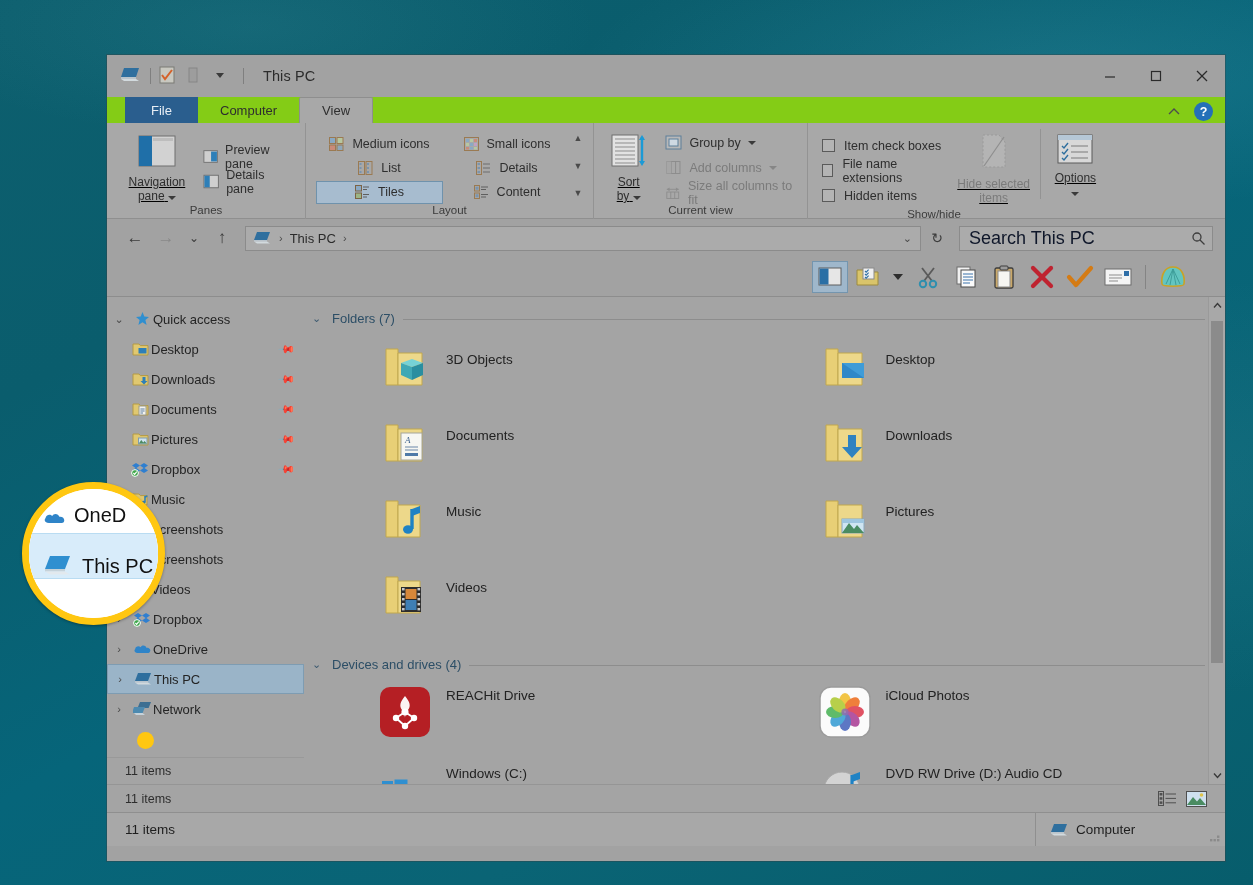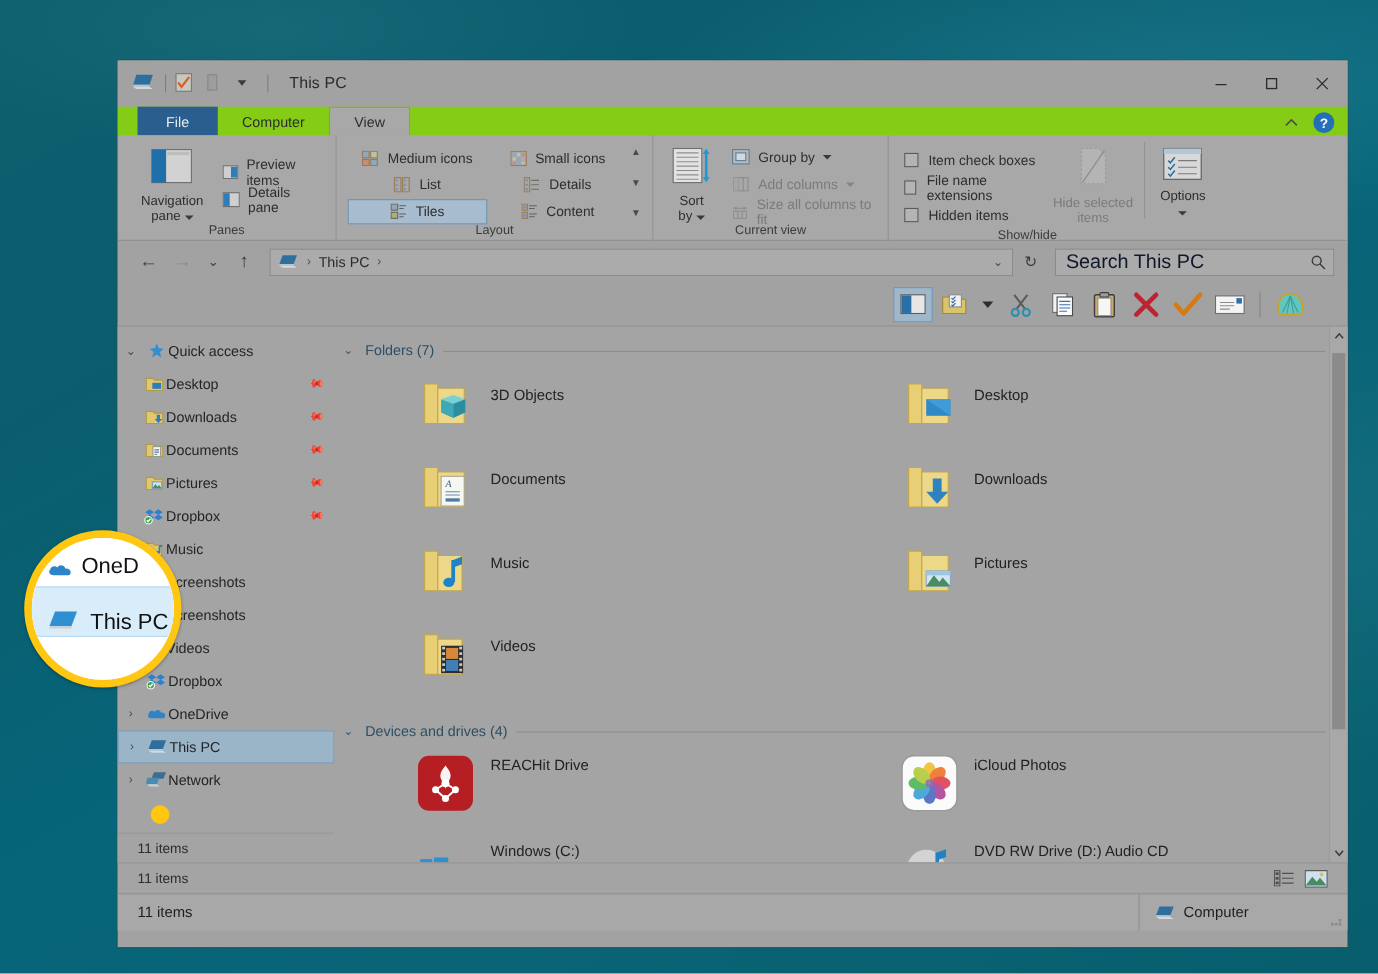--- a/index.html
+++ b/index.html
@@ -100,20 +100,21 @@
   .rgroup + .rgroup { border-left: 1px solid #939393; }
   .rgroup-body { flex: 1; display: flex; padding: 2px 8px 0 8px; }
   .rgroup-label {
     text-align: center; font-size: 11.5px; color: #3b3b3b;
     padding-bottom: 3px;
   }
   .big-btn {
     width: 92px; display: flex; flex-direction: column;
     align-items: center; justify-content: flex-start;
     padding-top: 4px;
+    text-decoration: underline;
   }
   .big-btn .cap { font-size: 12px; color: #2e2e2e; text-align: center; line-height: 14px; margin-top: 4px; }
   .small-stack { display: flex; flex-direction: column; justify-content: flex-start; padding-top: 3px; gap: 4px; }
   .small-btn {
     display: flex; align-items: center; gap: 7px;
     font-size: 12.5px; color: #2e2e2e;
     height: 21px; padding: 0 4px;
   }
   .small-btn.dim { color: #7b7b7b; }
   .layout-grid {
@@ -404,21 +405,21 @@
             <span>pane</span>
             <span class="caret-dn"></span>
           </div>
         </div>
         <div class="small-stack" style="margin-top:14px">
           <div class="small-btn">
             <svg width="17" height="15" viewBox="0 0 17 15">
               <rect x="1" y="1" width="15" height="13" fill="#cfcfcf" stroke="#6f6f6f"></rect>
               <rect x="9" y="2" width="6.5" height="11" fill="#2e7fb8"></rect>
             </svg>
-            <span>Preview items</span>
+            <span>Preview pane</span>
           </div>
           <div class="small-btn">
             <svg width="17" height="15" viewBox="0 0 17 15">
               <rect x="1" y="1" width="15" height="13" fill="#cfcfcf" stroke="#6f6f6f"></rect>
               <rect x="1.5" y="1.5" width="5.5" height="12" fill="#2e7fb8"></rect>
             </svg>
             <span>Details pane</span>
           </div>
         </div>
       </div>

